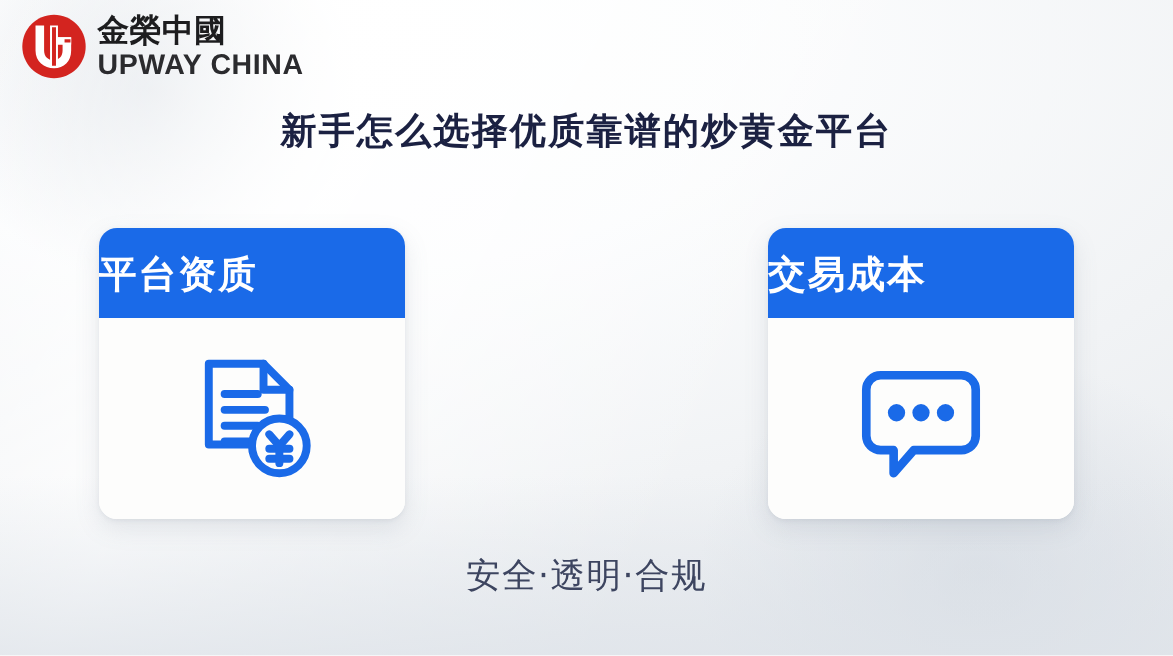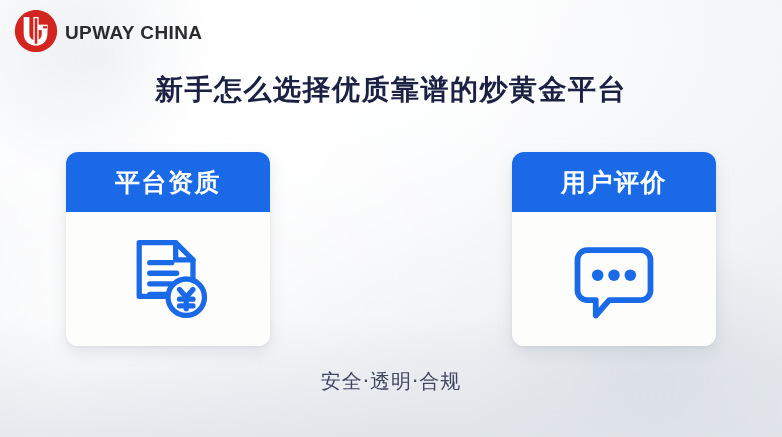--- a/index.html
+++ b/index.html
@@ -93,21 +93,21 @@
   }
 
   
   .headline {
     position: absolute;
     left: 0;
     right: 0;
     top: 71px;
     text-align: center;
     font-family: "DejaVu Sans", sans-serif;
-    font-size: 28px;
+    font-size: 24px;
     font-weight: 700;
     letter-spacing: 1.5px;
     color: #1b2142;
     white-space: nowrap;
   }
 
   
   .cards {
     position: absolute;
     left: 66px;
@@ -126,21 +126,21 @@
     box-shadow: 0 6px 16px rgba(110,122,140,0.16), 0 1px 3px rgba(110,122,140,0.10);
     display: flex;
     flex-direction: column;
   }
   .card-header {
     height: 60px;
     flex: 0 0 60px;
     background: #1a6ae8;
     display: flex;
     align-items: center;
-    justify-content: center;
+    justify-content: flex-start;
   }
   .card-title {
     font-family: "DejaVu Sans", sans-serif;
     font-size: 25px;
     font-weight: 700;
     letter-spacing: 1.5px;
     color: #ffffff;
     white-space: nowrap;
   }
   .card-body {
@@ -157,21 +157,21 @@
   }
 
   
   .footer {
     position: absolute;
     left: 0;
     right: 0;
     top: 368px;
     text-align: center;
     font-family: "DejaVu Sans", sans-serif;
-    font-size: 20px;
+    font-size: 23px;
     font-weight: 400;
     letter-spacing: 1px;
     color: #3d4560;
     white-space: nowrap;
   }
 </style>
 </head>
 <body>
 
 <div class="stage">
@@ -185,20 +185,21 @@
   <div class="logo">
     <svg class="logo-mark" viewBox="0 0 100 100">
       <path fill="#d3241f" d="M50 2C23.5 2 2 23.5 2 50s21.5 48 48 48 48-21.5 48-48S76.5 2 50 2z"></path>
       <path fill="#ffffff" d="M22 18h13v38c0 9 5.5 14.5 14 14.5S63 65 63 56v-9h-9.5v-11H76v20c0 16.5-11 27-26 27S22 72.5 22 56V18z"></path>
       <path fill="#ffffff" d="M44 18h12v64H44z"></path>
       <path fill="#d3241f" d="M47 21h6v58h-6z"></path>
       <path fill="#ffffff" d="M56 36h20v11H56z"></path>
       <path fill="#d3241f" d="M66 39h9v5h-9z"></path>
     </svg>
     <div class="logo-words">
+      <div class="logo-cn">金榮中國</div>
       <div class="logo-en">UPWAY CHINA</div>
     </div>
   </div>
 
   <div class="headline">新手怎么选择优质靠谱的炒黄金平台</div>
 
   <div class="cards">
 
     <div class="card">
       <div class="card-header">
@@ -217,21 +218,21 @@
           <path d="M62 71h14"></path>
           <path d="M62 78h14"></path>
           <path d="M69 69v12"></path>
         </svg>
       </div>
     </div>
 
 
     <div class="card">
       <div class="card-header">
-        <div class="card-title">用户评价</div>
+        <div class="card-title">交易成本</div>
       </div>
       <div class="card-body">
         <svg class="card-icon" viewBox="0 0 100 100" fill="none">
           <path d="M22 20h56a10 10 0 0110 10v32a10 10 0 01-10 10H45L31 88V72h-9a10 10 0 01-10-10V30a10 10 0 0110-10z" stroke="#1a6ae8" stroke-width="6" stroke-linejoin="round"></path>
           <circle cx="33" cy="46" r="6" fill="#1a6ae8"></circle>
           <circle cx="50" cy="46" r="6" fill="#1a6ae8"></circle>
           <circle cx="67" cy="46" r="6" fill="#1a6ae8"></circle>
         </svg>
       </div>
     </div>

